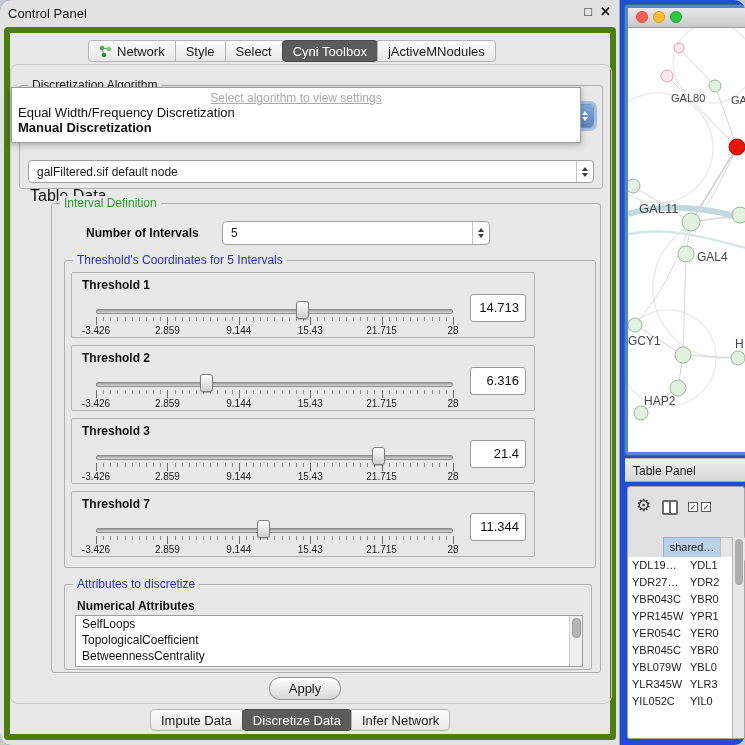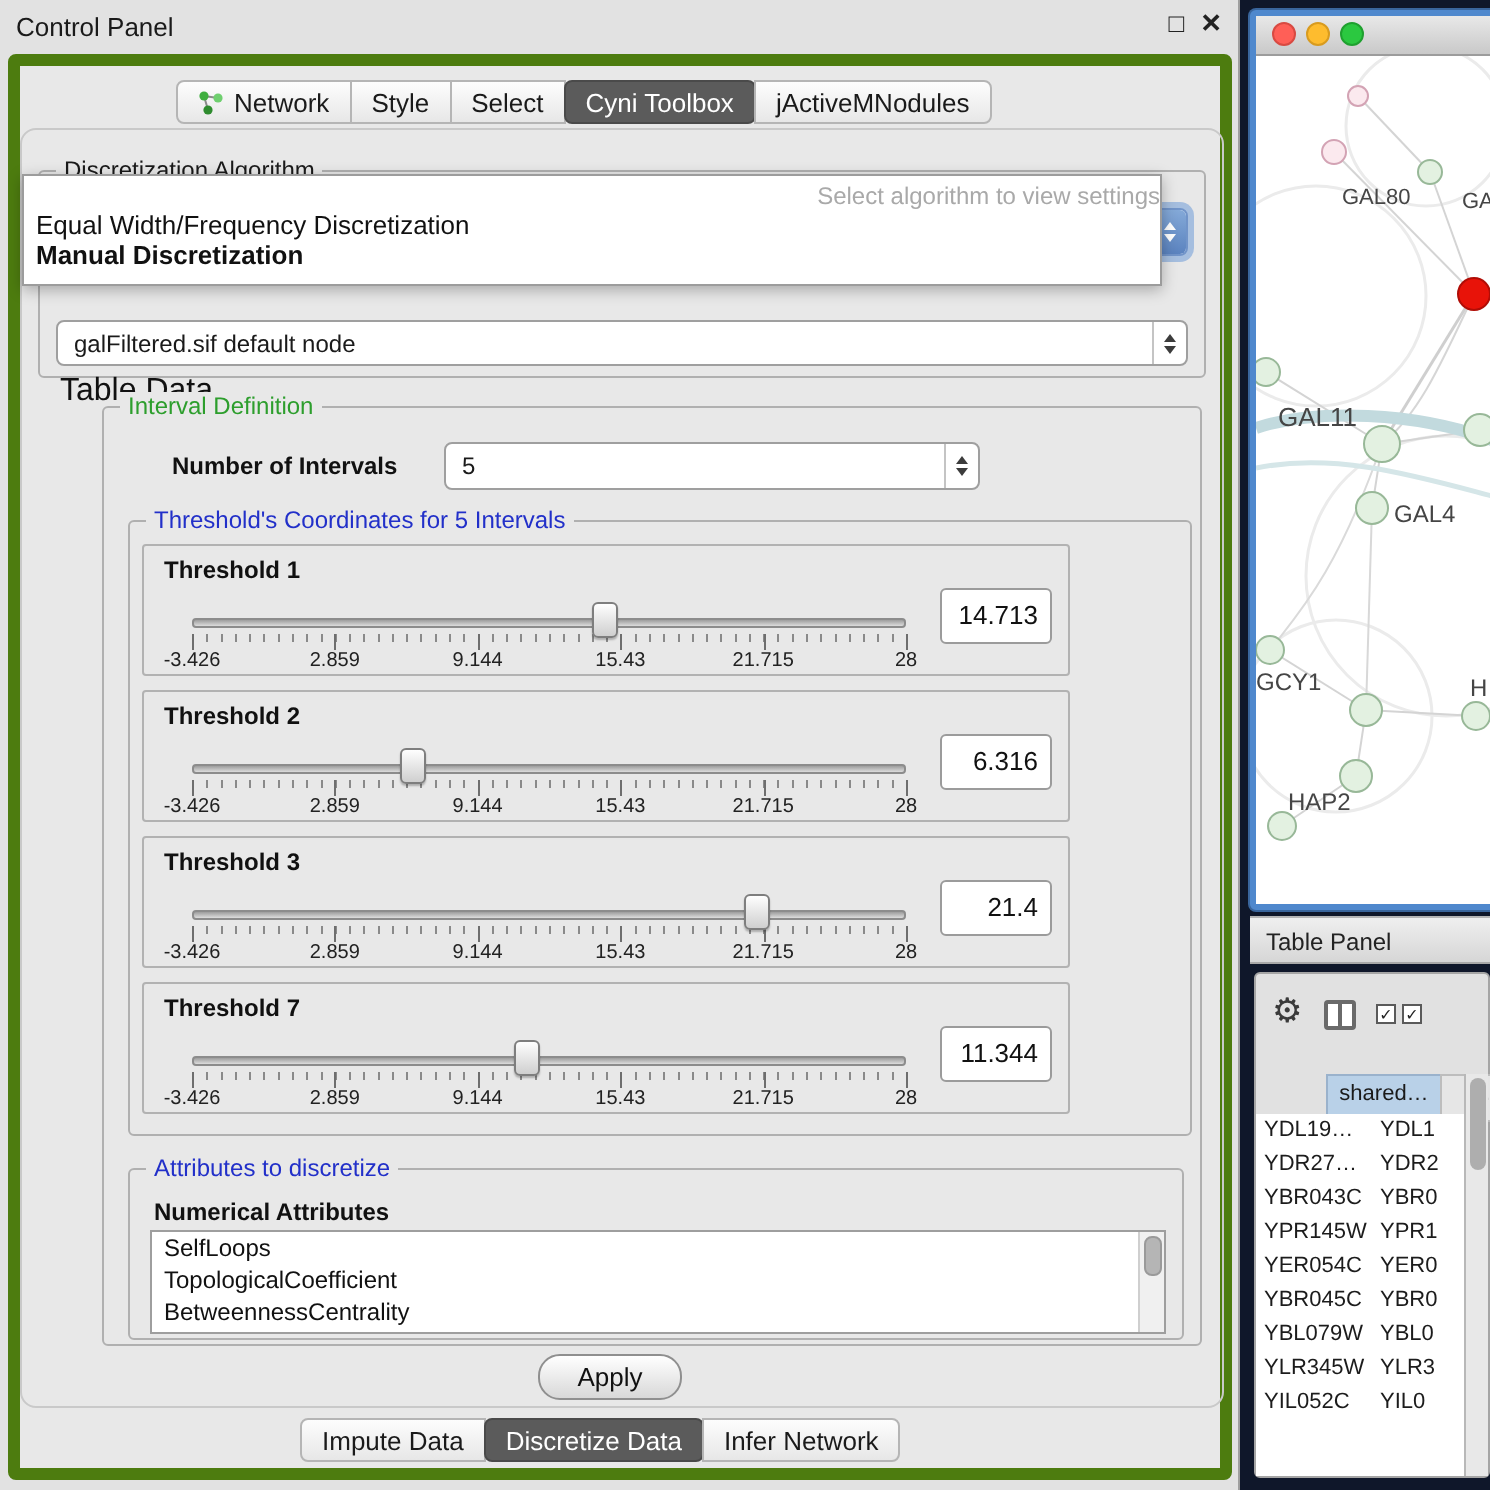--- a/index.html
+++ b/index.html
@@ -1,18 +1,18 @@
 <!DOCTYPE html>
 <html><head>
 <meta charset="utf-8">
 <style>
   *{margin:0;padding:0;box-sizing:border-box;}
   html,body{width:745px;height:745px;}
   body{font-family:"Liberation Sans",sans-serif;background:#c8c8c8;}
-  #root{position:relative;width:745px;height:745px;overflow:hidden;background:#0f172a;}
+  #root{position:relative;width:745px;height:745px;overflow:hidden;background:#1d4ed8;border-radius:11px;}
 
   
   #control-panel{position:absolute;left:0;top:0;width:620px;height:745px;background:#e2e2e2;border-right:1px solid #9f9f9f;}
   .cp-titlebar{position:absolute;left:0;top:0;width:100%;height:26px;}
   .cp-title{position:absolute;left:8px;top:6px;font-size:13px;color:#1a1a1a;}
   .cp-icons{position:absolute;right:8px;top:4px;display:flex;gap:8px;align-items:center;}
   .cp-icon{font-size:13px;color:#222;line-height:16px;}
   .cp-icon.bold{font-weight:bold;}
   .panel-body{position:absolute;left:4px;top:27px;width:612px;height:713px;background:#e8e8e8;border:6px solid #4d7c0f;border-radius:4px;}
 
@@ -44,21 +44,21 @@
   .combo.focused .arrows{background:linear-gradient(#84a9d8,#5b83bf);border-left-color:#4f78b4;border-radius:0 3px 3px 0;}
   .combo.focused .arrow-up{border-bottom-color:#fff;}
   .combo.focused .arrow-down{border-top-color:#fff;}
 
   
   #algo-group{left:8px;top:20px;width:584px;height:104px;}
   #algo-combo{left:8px;top:18px;width:566px;height:24px;}
   #tabledata-label{position:absolute;left:10px;top:57px;font-size:16px;color:#111;margin-top:44px;}
   #tabledata-combo{left:8px;top:74px;width:566px;height:23px;}
   #algo-popup{position:absolute;left:0;top:22px;width:570px;height:56px;background:#fff;border:1px solid #9c9c9c;box-shadow:0 2px 7px rgba(0,0,0,.28);z-index:40;}
-  .pp-placeholder{text-align:right;color:#a9a9a9;font-size:12px;padding-top:3px;height:17px;}
+  .pp-placeholder{text-align:center;color:#a9a9a9;font-size:12px;padding-top:3px;height:17px;text-decoration:underline;}
   .pp-option{font-size:13px;color:#111;padding-left:6px;height:15px;line-height:15px;}
   .pp-option.bold{font-weight:bold;}
 
   
   #interval-group{left:40px;top:138px;width:550px;height:470px;}
   #numint-label{position:absolute;left:34px;top:22px;font-weight:bold;font-size:12px;color:#111;}
   #num-combo{left:170px;top:17px;width:268px;height:24px;}
   #thresh-group{left:12px;top:56px;width:532px;height:308px;}
   #thresholds-container{position:absolute;left:6px;top:11px;}
 

